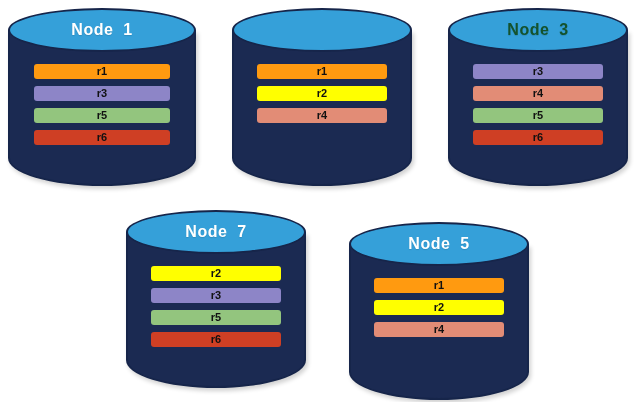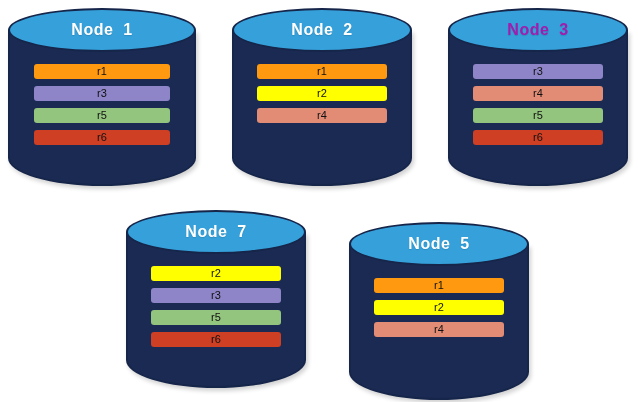--- a/index.html
+++ b/index.html
@@ -80,21 +80,21 @@
     gap: 7px;
   }
   .replica {
     width: 72%;
     height: 15px;
     border-radius: 3px;
     display: flex;
     align-items: center;
     justify-content: center;
     font-size: 11px;
-    font-weight: normal;
+    font-weight: bold;
     color: #111111;
     box-sizing: border-box;
     line-height: 1;
   }
 </style>
 </head>
 <body>
 
 <div id="canvas">
     <div class="node" style="left: 8px; top: 8px; width: 188px; height: 178px;">
@@ -104,31 +104,30 @@
       <div class="replica-stack">
         <div class="replica" style="background: rgb(255, 154, 16); color: rgb(17, 17, 17);">r1</div>
         <div class="replica" style="background: rgb(141, 133, 199); color: rgb(17, 17, 17);">r3</div>
         <div class="replica" style="background: rgb(147, 197, 126); color: rgb(17, 17, 17);">r5</div>
         <div class="replica" style="background: rgb(207, 63, 36); color: rgb(17, 17, 17);">r6</div>
       </div>
     </div>
     <div class="node" style="left: 232px; top: 8px; width: 180px; height: 178px;">
       <div class="cyl-body" style="background: rgb(27, 42, 82); border-color: rgb(22, 37, 74);"></div>
       <div class="cyl-top" style="background: rgb(53, 160, 217); border-color: rgb(22, 37, 74);"></div>
-      <div class="cyl-title" style="color: rgb(255, 255, 255);">Node  2</div>
       <div class="replica-stack">
         <div class="replica" style="background: rgb(255, 154, 16); color: rgb(17, 17, 17);">r1</div>
         <div class="replica" style="background: rgb(255, 255, 0); color: rgb(17, 17, 17);">r2</div>
         <div class="replica" style="background: rgb(226, 140, 118); color: rgb(17, 17, 17);">r4</div>
       </div>
     </div>
     <div class="node" style="left: 448px; top: 8px; width: 180px; height: 178px;">
       <div class="cyl-body" style="background: rgb(27, 42, 82); border-color: rgb(22, 37, 74);"></div>
       <div class="cyl-top" style="background: rgb(53, 160, 217); border-color: rgb(22, 37, 74);"></div>
-      <div class="cyl-title" style="color: #a21caf;">Node  3</div>
+      <div class="cyl-title" style="color: #14532d;">Node  3</div>
       <div class="replica-stack">
         <div class="replica" style="background: rgb(141, 133, 199); color: rgb(17, 17, 17);">r3</div>
         <div class="replica" style="background: rgb(226, 140, 118); color: rgb(17, 17, 17);">r4</div>
         <div class="replica" style="background: rgb(147, 197, 126); color: rgb(17, 17, 17);">r5</div>
         <div class="replica" style="background: rgb(207, 63, 36); color: rgb(17, 17, 17);">r6</div>
       </div>
     </div>
     <div class="node" style="left: 126px; top: 210px; width: 180px; height: 178px;">
       <div class="cyl-body" style="background: rgb(27, 42, 82); border-color: rgb(22, 37, 74);"></div>
       <div class="cyl-top" style="background: rgb(53, 160, 217); border-color: rgb(22, 37, 74);"></div>

